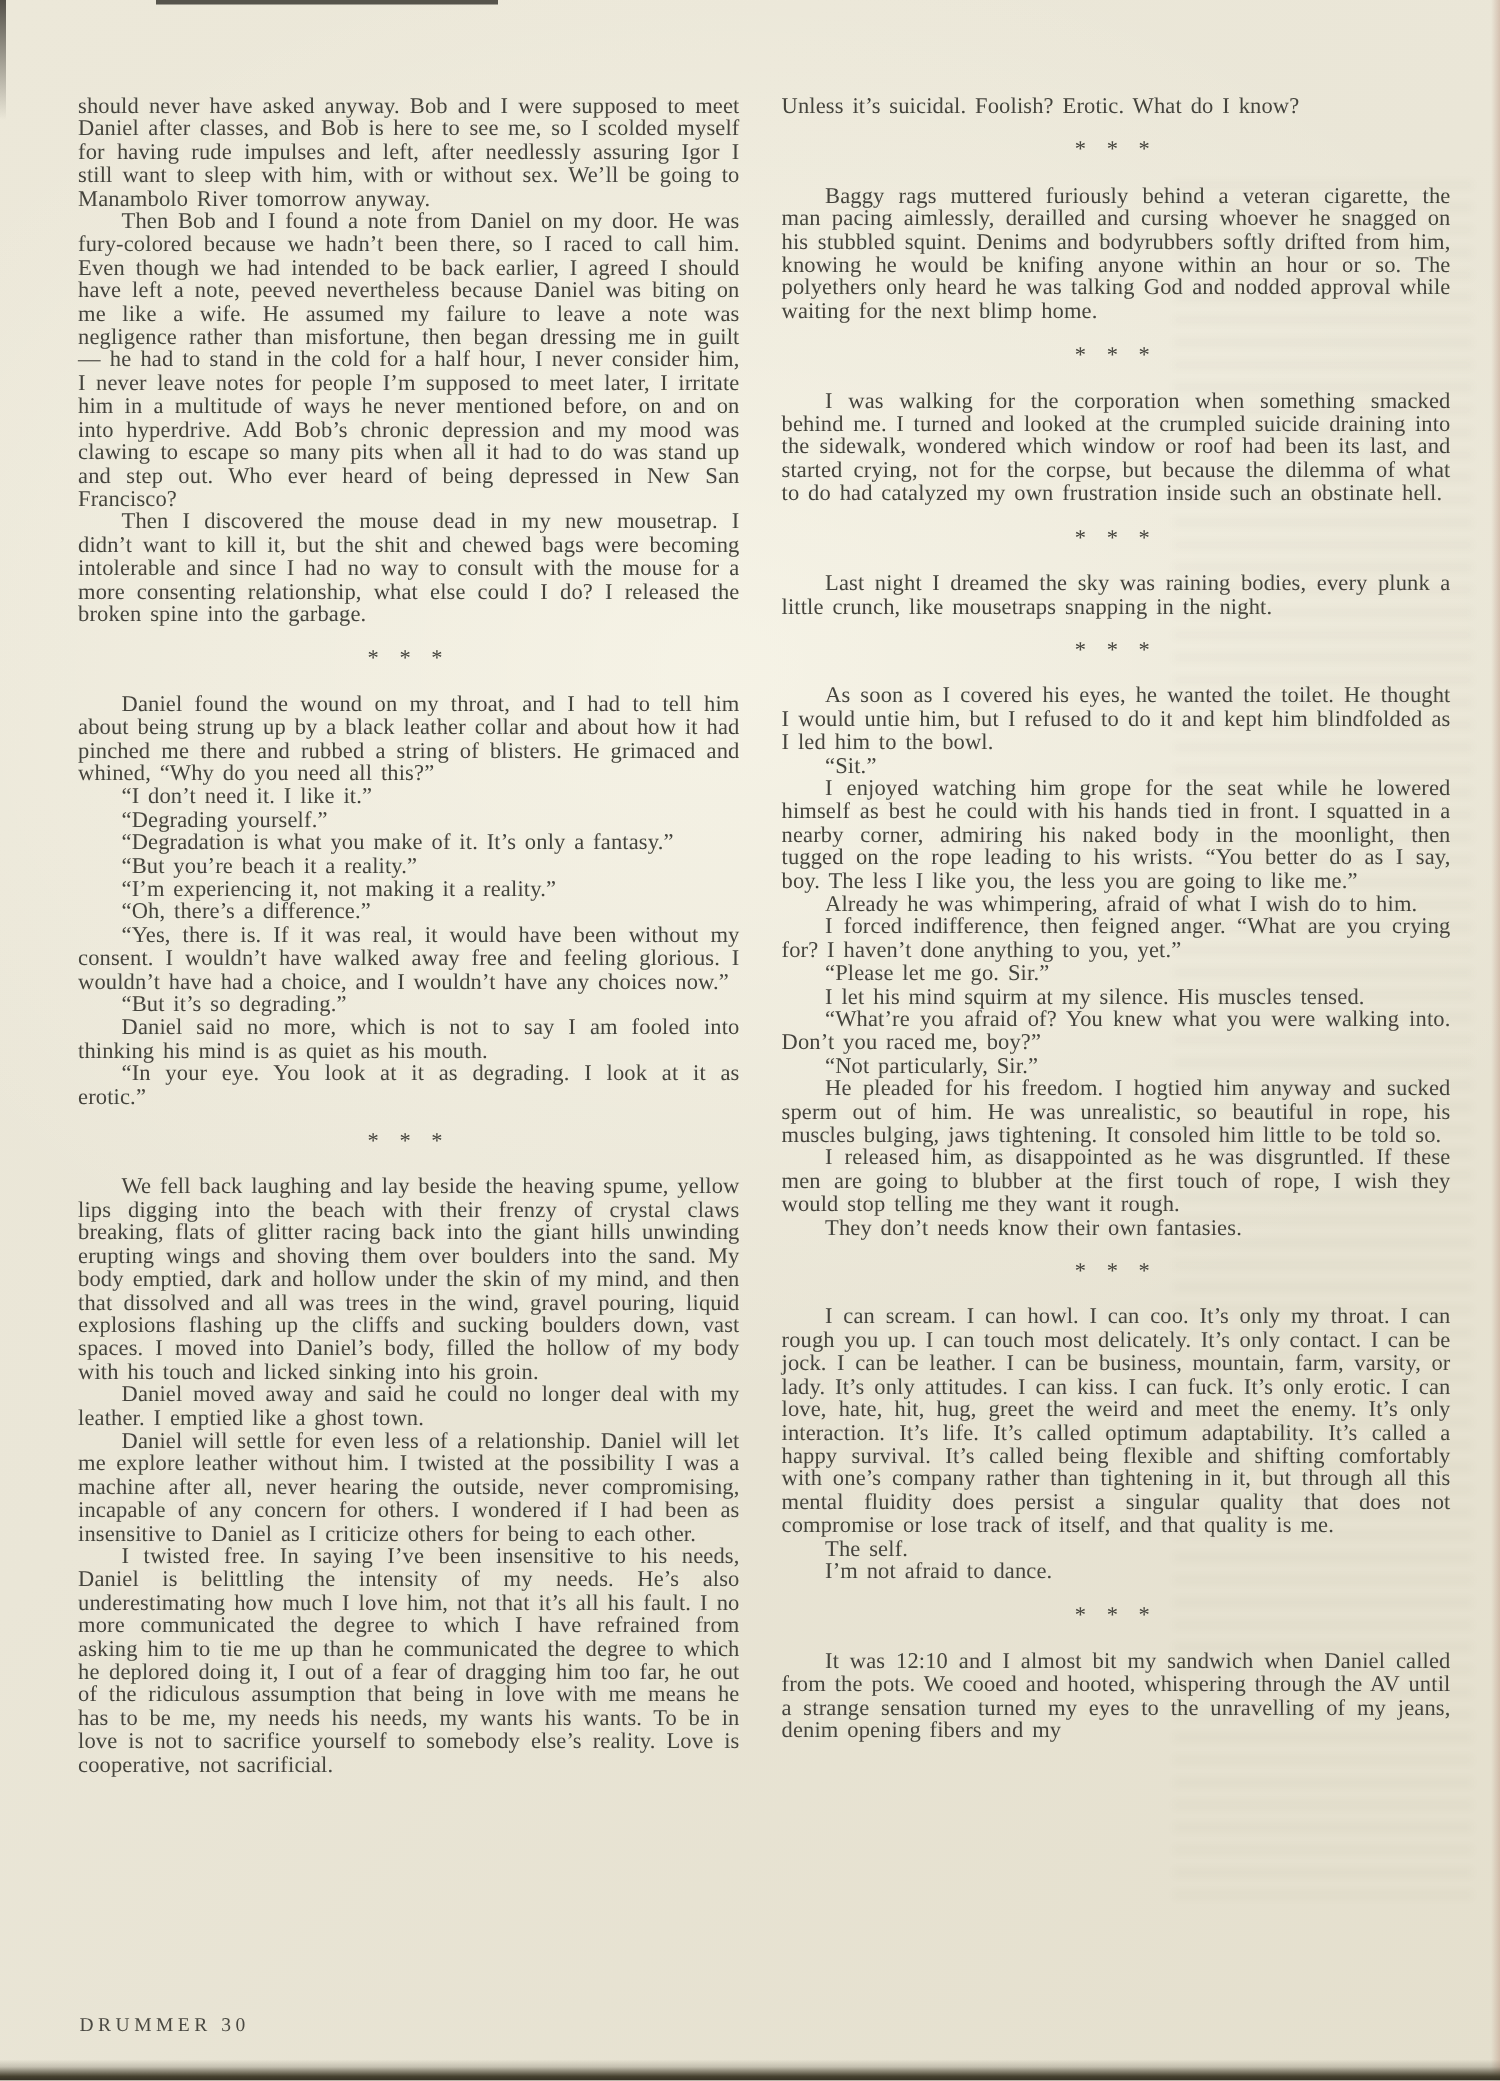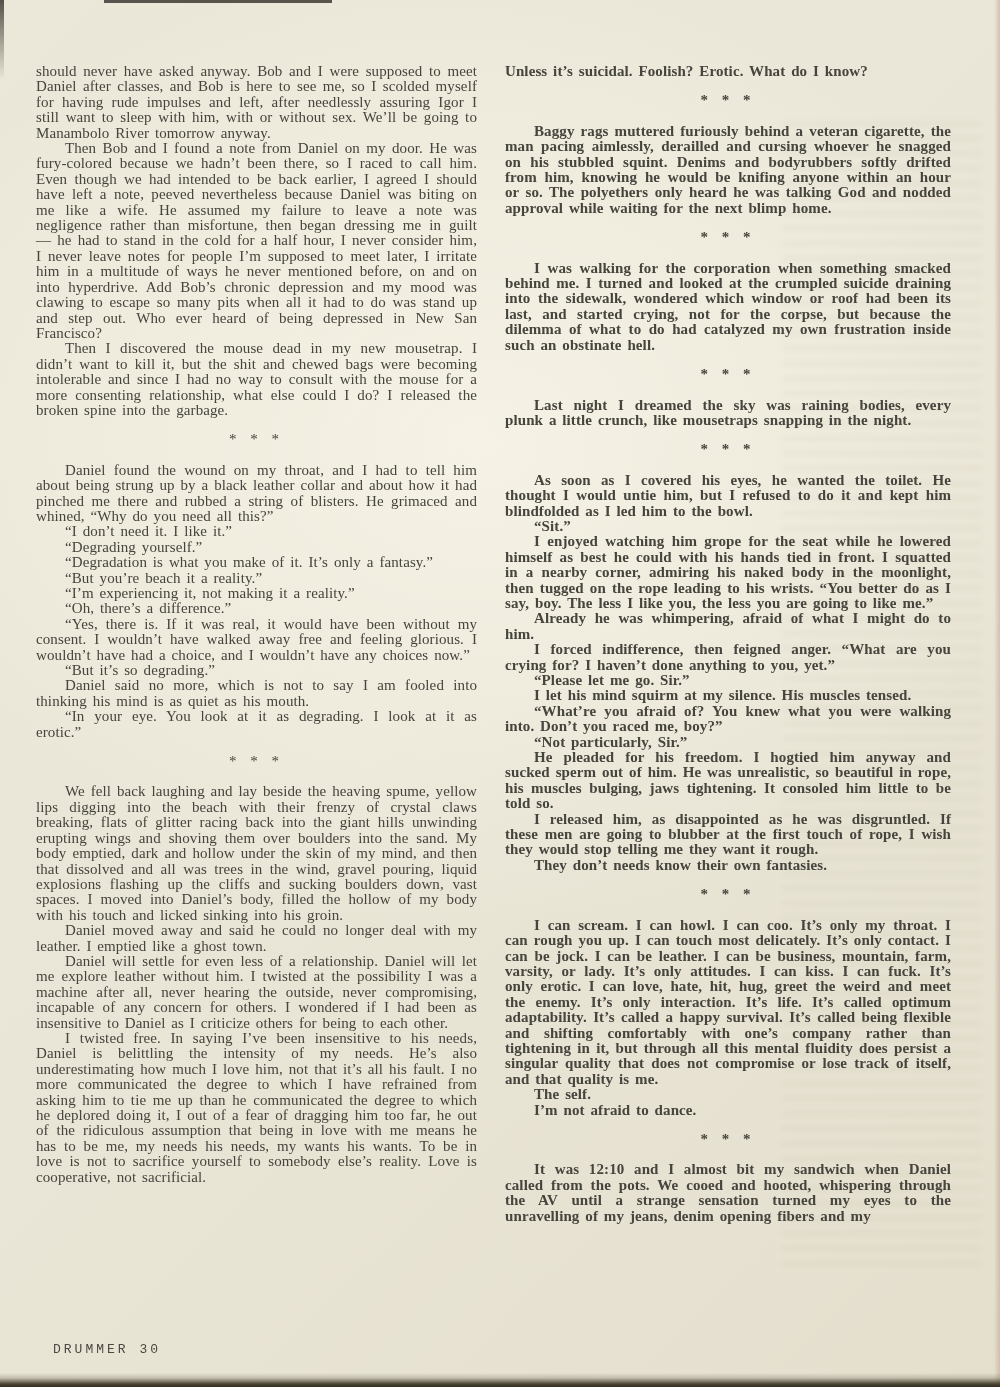--- a/index.html
+++ b/index.html
@@ -9,44 +9,44 @@
     font-family:"Liberation Serif", serif;
     -webkit-font-smoothing:antialiased;
   }
   .page{
     position:absolute;inset:0;
     background:
       radial-gradient(ellipse 900px 700px at 48% 32%, rgba(255,253,242,.55), rgba(255,253,242,0) 70%),
       linear-gradient(135deg, #ece8d9 0%, #eae6d7 45%, #e4dfcd 100%);
   }
   .content{
-    position:absolute;left:36px;top:64px;
+    position:absolute;left:52px;top:64px;
     display:flex;gap:28px;
     color:#45443d;
   }
   .col-left{width:441px;}
-  .col-right{width:446px;font-weight:bold;}
+  .col-right{width:446px;}
   .para{
     margin:0;
     font-size:15px;line-height:15.4px;
     text-align:justify;
     text-indent:29px;
     word-spacing:2px;letter-spacing:.1px;
   }
   .para.cont{text-indent:0;}
   .sep{
     font-size:15px;line-height:15.4px;
     text-align:center;
     letter-spacing:5px;
     margin:14px 0 15px;
     color:#45443d;
   }
   .footer{
     position:absolute;left:53px;top:1342px;
-    font-family:Liberation Mono, monospace;
+    font-family:Liberation Serif, serif;
     font-size:13px;letter-spacing:3px;
     color:#4a4942;
   }
   
   .edge-top{position:absolute;left:104px;top:0;width:228px;height:3px;background:#3c3a33;opacity:.85;}
   .edge-left{position:absolute;left:0;top:0;width:4px;height:80px;
     background:linear-gradient(to bottom,#55524a,rgba(85,82,74,0));}
   .edge-bottom{position:absolute;left:0;right:0;bottom:0;height:14px;
     background:linear-gradient(to bottom, rgba(90,85,70,0), rgba(90,85,70,.25) 35%, #46412f 80%, #322e23);}
   .edge-right{position:absolute;right:0;top:0;width:6px;height:100%;
@@ -89,21 +89,21 @@
         <div class="sep">* * *</div>
         <p class="para">Baggy rags muttered furiously behind a veteran cigarette, the man pacing aimlessly, derailled and cursing whoever he snagged on his stubbled squint. Denims and bodyrubbers softly drifted from him, knowing he would be knifing anyone within an hour or so. The polyethers only heard he was talking God and nodded approval while waiting for the next blimp home.</p>
         <div class="sep">* * *</div>
         <p class="para">I was walking for the corporation when something smacked behind me. I turned and looked at the crumpled suicide draining into the sidewalk, wondered which window or roof had been its last, and started crying, not for the corpse, but because the dilemma of what to do had catalyzed my own frustration inside such an obstinate hell.</p>
         <div class="sep">* * *</div>
         <p class="para">Last night I dreamed the sky was raining bodies, every plunk a little crunch, like mousetraps snapping in the night.</p>
         <div class="sep">* * *</div>
         <p class="para">As soon as I covered his eyes, he wanted the toilet. He thought I would untie him, but I refused to do it and kept him blindfolded as I led him to the bowl.</p>
         <p class="para">“Sit.”</p>
         <p class="para">I enjoyed watching him grope for the seat while he lowered himself as best he could with his hands tied in front. I squatted in a nearby corner, admiring his naked body in the moonlight, then tugged on the rope leading to his wrists. “You better do as I say, boy. The less I like you, the less you are going to like me.”</p>
-        <p class="para">Already he was whimpering, afraid of what I might do to him.</p>
+        <p class="para">Already he was whimpering, afraid of what I wish do to him.</p>
         <p class="para">I forced indifference, then feigned anger. “What are you crying for? I haven’t done anything to you, yet.”</p>
         <p class="para">“Please let me go. Sir.”</p>
         <p class="para">I let his mind squirm at my silence. His muscles tensed.</p>
         <p class="para">“What’re you afraid of? You knew what you were walking into. Don’t you raced me, boy?”</p>
         <p class="para">“Not particularly, Sir.”</p>
         <p class="para">He pleaded for his freedom. I hogtied him anyway and sucked sperm out of him. He was unrealistic, so beautiful in rope, his muscles bulging, jaws tightening. It consoled him little to be told so.</p>
         <p class="para">I released him, as disappointed as he was disgruntled. If these men are going to blubber at the first touch of rope, I wish they would stop telling me they want it rough.</p>
         <p class="para">They don’t needs know their own fantasies.</p>
         <div class="sep">* * *</div>
         <p class="para">I can scream. I can howl. I can coo. It’s only my throat. I can rough you up. I can touch most delicately. It’s only contact. I can be jock. I can be leather. I can be business, mountain, farm, varsity, or lady. It’s only attitudes. I can kiss. I can fuck. It’s only erotic. I can love, hate, hit, hug, greet the weird and meet the enemy. It’s only interaction. It’s life. It’s called optimum adaptability. It’s called a happy survival. It’s called being flexible and shifting comfortably with one’s company rather than tightening in it, but through all this mental fluidity does persist a singular quality that does not compromise or lose track of itself, and that quality is me.</p>

